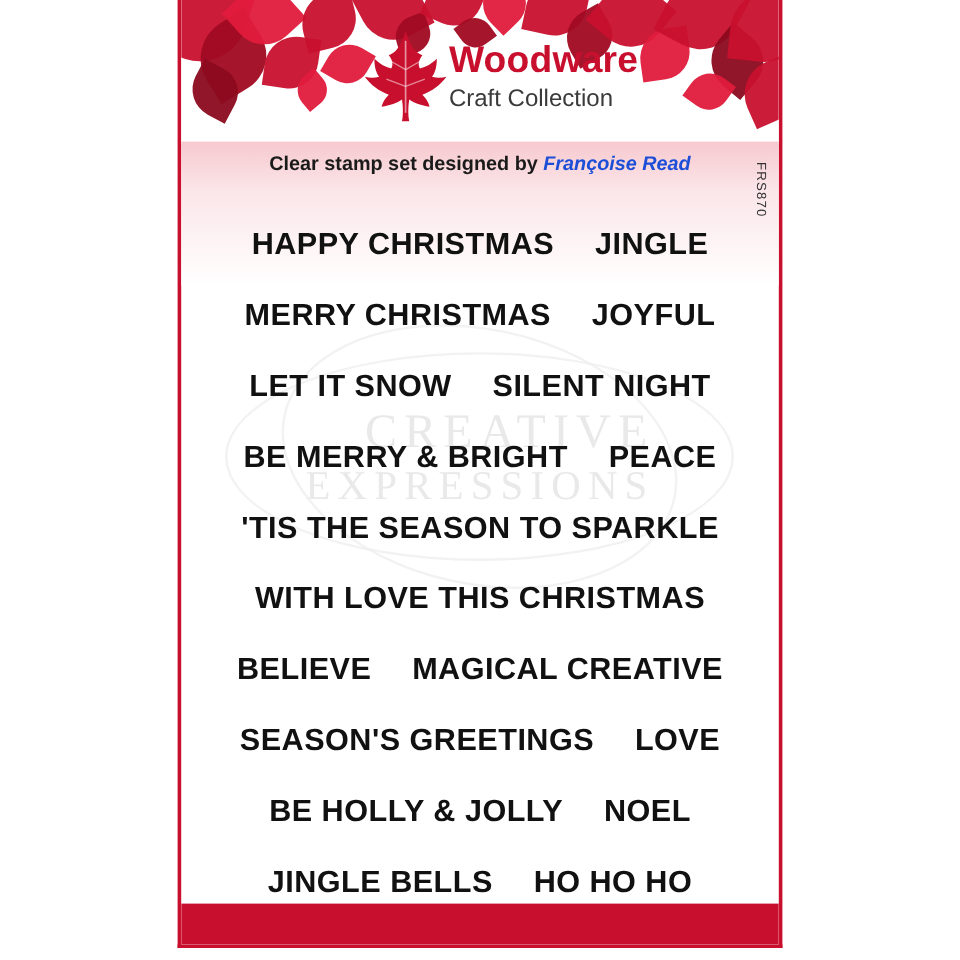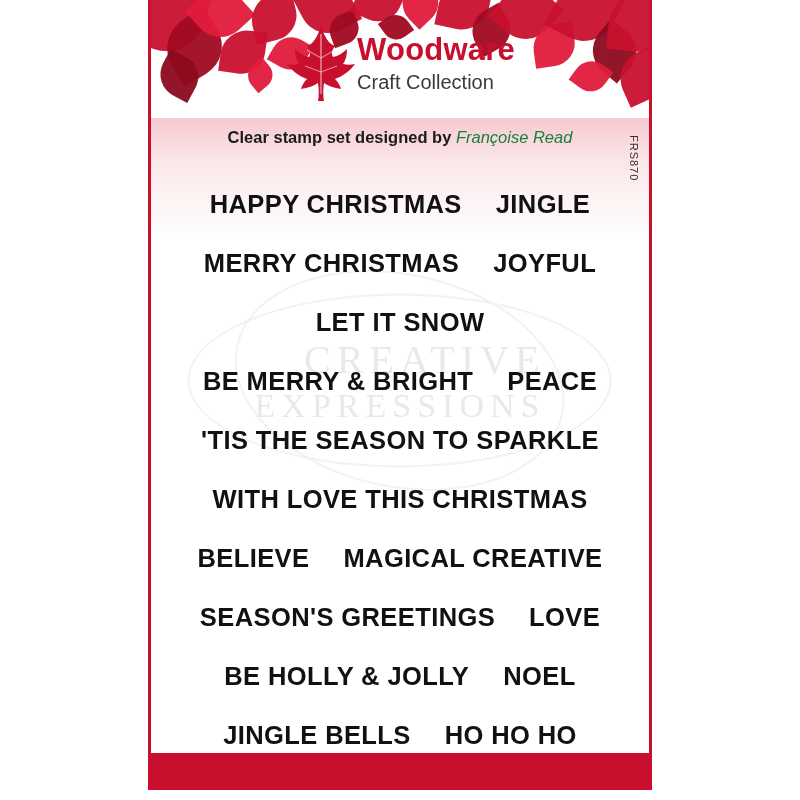--- a/index.html
+++ b/index.html
@@ -75,21 +75,21 @@
     left: 0;
     bottom: 0;
     width: 100%;
     height: 34px;
     background: #c8102e;
   }
 
   
   .brand {
     position: absolute;
-    left: 0;
+    left: 17px;
     top: 24px;
     width: 100%;
     display: flex;
     align-items: center;
     justify-content: center;
   }
   .brand-leaf-wrap {
     position: relative;
     width: 72px;
     height: 78px;
@@ -116,22 +116,22 @@
     position: absolute;
     left: 0;
     top: 128px;
     width: 100%;
     text-align: center;
     font-size: 16.5px;
     color: #1a1a1a;
     font-weight: bold;
   }
   .designer .name {
-    color: #15803d;
-    font-weight: normal;
+    color: #1d4ed8;
+    font-weight: bold;
     font-style: italic;
   }
 
   
   .sku {
     position: absolute;
     right: 9px;
     top: 135px;
     font-size: 11px;
     color: #333;
@@ -265,20 +265,21 @@
       <div class="stamp-row">
         <span class="stamp">HAPPY CHRISTMAS</span>
         <span class="stamp">JINGLE</span>
       </div>
       <div class="stamp-row">
         <span class="stamp">MERRY CHRISTMAS</span>
         <span class="stamp">JOYFUL</span>
       </div>
       <div class="stamp-row">
         <span class="stamp">LET IT SNOW</span>
+        <span class="stamp">SILENT NIGHT</span>
       </div>
       <div class="stamp-row">
         <span class="stamp">BE MERRY &amp; BRIGHT</span>
         <span class="stamp">PEACE</span>
       </div>
       <div class="stamp-row">
         <span class="stamp">'TIS THE SEASON TO SPARKLE</span>
       </div>
       <div class="stamp-row">
         <span class="stamp">WITH LOVE THIS CHRISTMAS</span>

